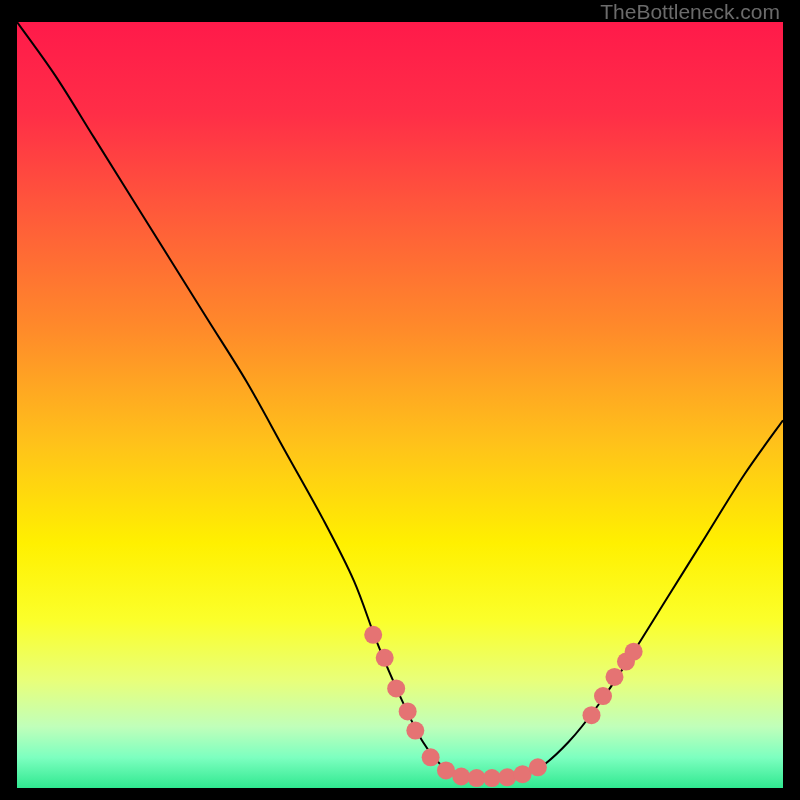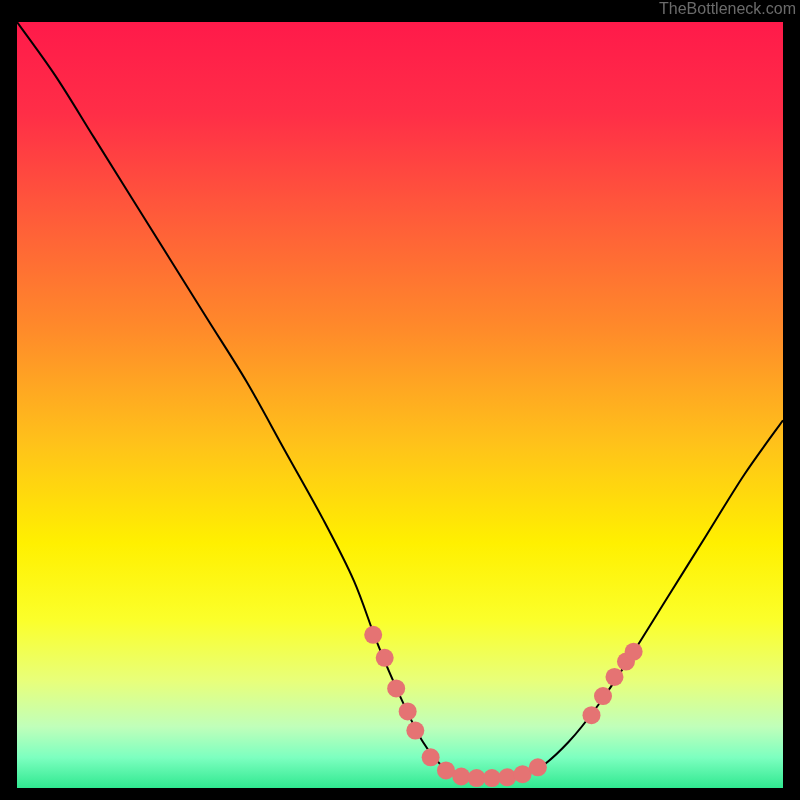--- a/index.html
+++ b/index.html
@@ -22,23 +22,23 @@
   .plot-area {
     position: absolute;
     left: 0;
     top: 0;
     width: 766px;
     height: 766px;
   }
   .watermark {
     position: absolute;
     top: 0px;
-    right: 4px;
+    right: 20px;
     color: #6b6b6b;
-    font-size: 16px;
+    font-size: 21px;
     font-weight: 400;
     z-index: 10;
     font-family: Arial, sans-serif;
   }
   svg {
     display: block;
   }
 </style>
 </head>
 <body>

